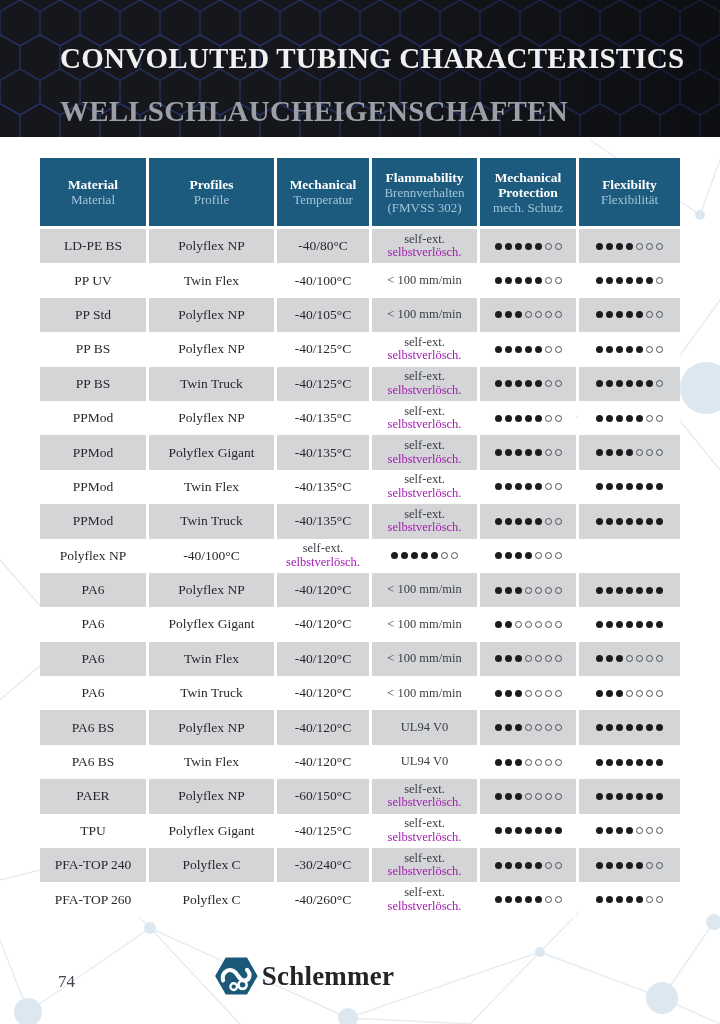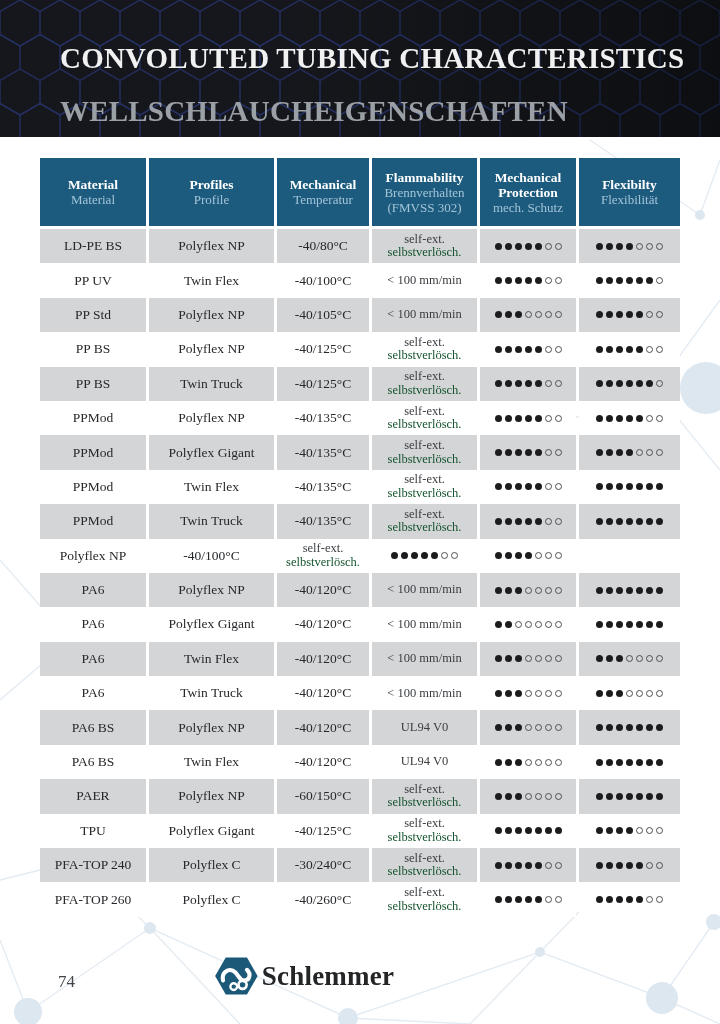--- a/index.html
+++ b/index.html
@@ -23,21 +23,21 @@
   .grid { display:grid; grid-template-columns:106px 125px 92px 105px 96px 101px; column-gap:3px; }
   .thead .th { background:#1d5b7e; height:68px; display:flex; flex-direction:column; align-items:center; justify-content:center; text-align:center; padding:15px 4px; }
   .th-en { color:#ffffff; font-weight:700; font-size:13.5px; line-height:15px; }
   .th-de { color:#a3c4d8; font-weight:500; font-size:13px; line-height:15px; }
   .tbody { margin-top:3px; }
   .tr { margin:0; }
   .td { height:34.4px; display:flex; align-items:center; justify-content:center; text-align:center; font-size:13.5px; font-weight:500; color:#26282b; background:#ffffff; }
   .tr.gray .td { background:#d4d5d7; }
   .flam { flex-direction:column; line-height:13.5px; }
   .fl-en { font-size:12.5px; color:#3a3d42; font-weight:500; }
-  .fl-de { font-size:12.5px; color:#14532d; font-weight:500; }
+  .fl-de { font-size:12.5px; color:#a21caf; font-weight:500; }
   .dots { display:flex; gap:3px; align-items:center; justify-content:center; }
   .dot { width:7px; height:7px; border-radius:50%; display:inline-block; }
   .dot.f { background:#1c1c1e; }
   .dot.e { border:1.2px solid #4d5054; background:transparent; }
 
   
   .pageno { position:absolute; left:58px; top:972px; font-size:17px; color:#43464b; font-weight:500; }
   .logo { position:absolute; left:50%; top:951px; transform:translateX(-50%); display:flex; align-items:center; }
   .logo-text { font-size:27px; color:#232527; font-weight:600; letter-spacing:0.2px; margin-left:3px; }
 </style>

